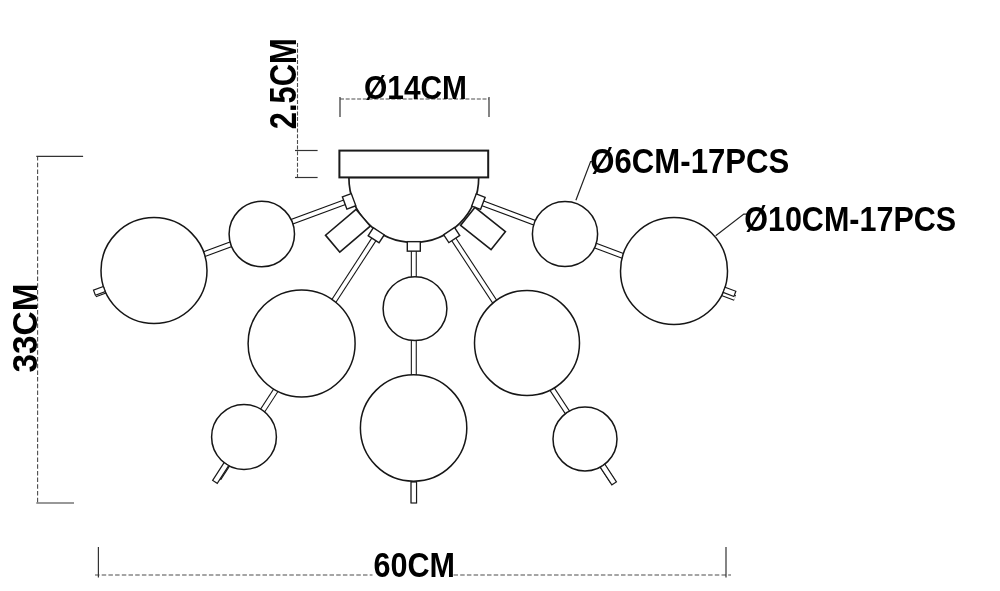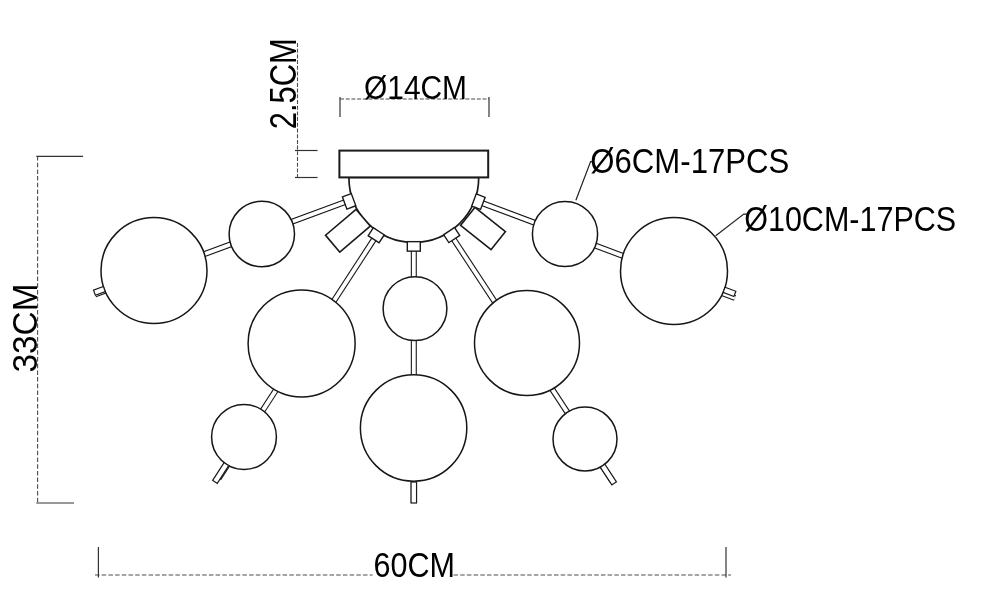--- a/index.html
+++ b/index.html
@@ -1,16 +1,16 @@
 <!DOCTYPE html>
 <html><head>
 <meta charset="utf-8">
 <style>
 html,body{margin:0;padding:0;background:#ffffff;}
-#stage{position:relative;width:1000px;height:591px;background:#f9a8d4;overflow:hidden;}
+#stage{position:relative;width:1000px;height:591px;background:#f9a8d4;overflow:hidden;font-weight:bold;}
 text{font-family:"Liberation Sans",sans-serif;fill:#000;}
 </style>
 </head>
 <body>
 <div id="stage">
 <svg width="1000" height="591" viewBox="0 0 1000 591">
 <rect x="0" y="0" width="1000" height="591" fill="#fff"></rect>
 
 <g stroke="#4d4d4d" stroke-width="1.1" fill="none">
   <line x1="340" y1="99" x2="489" y2="99" stroke-dasharray="4,1.7"></line>

